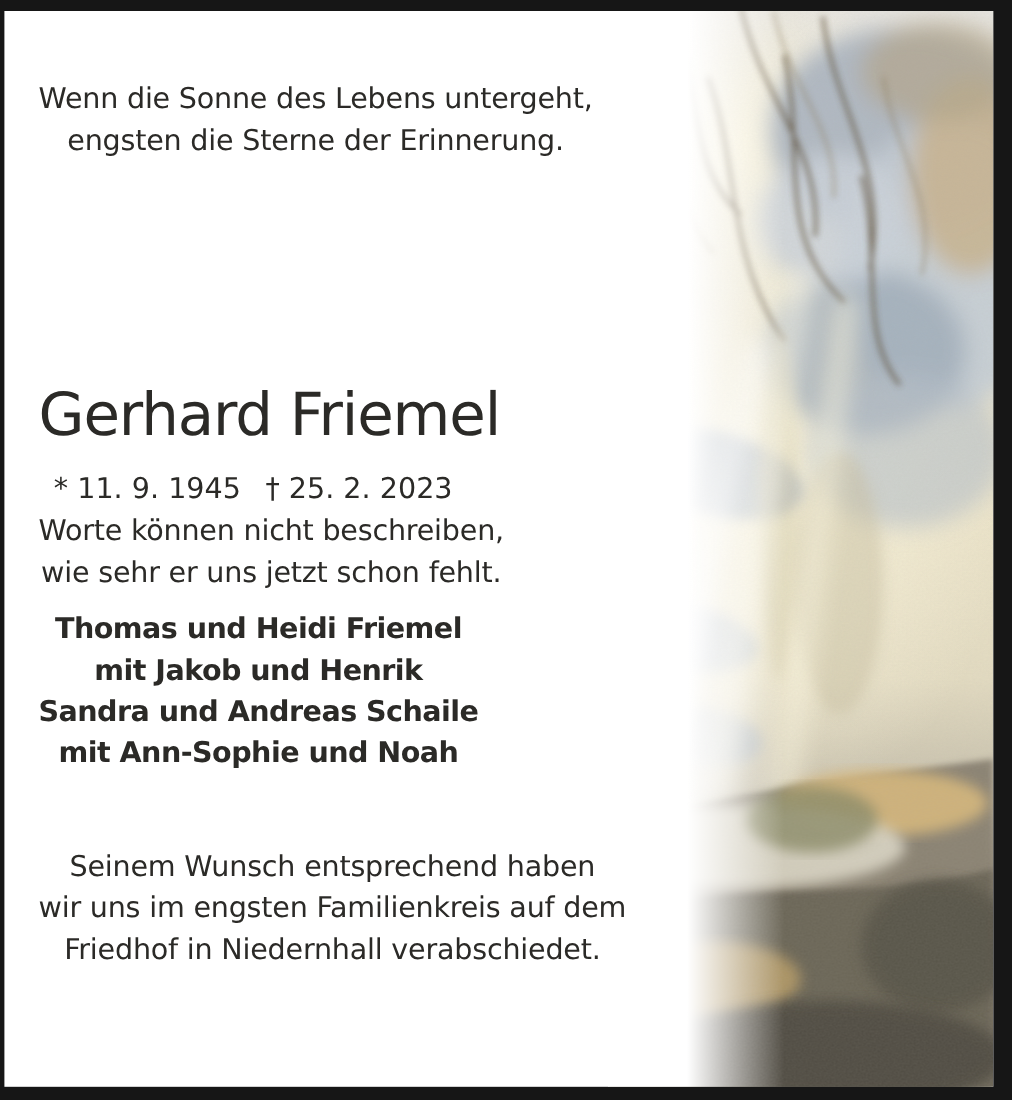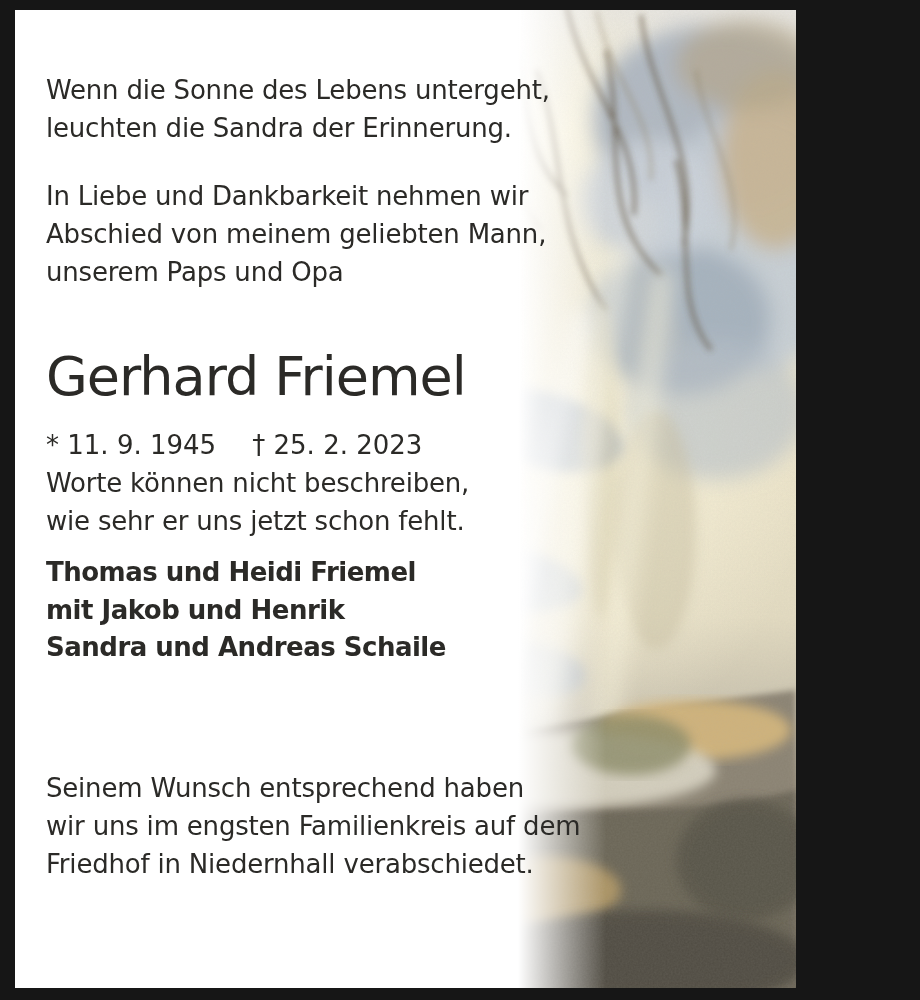--- a/index.html
+++ b/index.html
@@ -4,22 +4,22 @@
 <style>
   html,body{margin:0;padding:0;background:#2b2b2b;}
   .stage{
     position:relative;
     width:920px;height:1000px;
     background:#161616;
     overflow:hidden;
     font-family:"DejaVu Sans","Liberation Sans",sans-serif;
   }
   .card{
-    position:absolute;left:15px;top:10px;width:781px;height:978px;
-    background:#ffffff;overflow:hidden;
+    position:absolute;left:4px;top:10px;width:899px;height:978px;
+    background:#ffffff;overflow:hidden;text-align:center;
   }
   .txt{
     position:absolute;left:31px;color:#2b2a27;
     font-family:"DejaVu Sans","Liberation Sans",sans-serif;
     white-space:nowrap;z-index:3;
   }
   .body-line{display:block;font-size:26px;line-height:38px;letter-spacing:-0.2px;}
   .epigraph{top:61px;}
   .intro{top:167px;}
   .deceased-name{
@@ -136,45 +136,41 @@
         </g>
 
         <rect x="60" y="0" width="290" height="978" filter="url(#grain)" opacity="0.28"></rect>
 
         <rect x="0" y="0" width="160" height="978" fill="url(#fadeL)"></rect>
       </svg>
     </div>
 
     <div class="txt epigraph">
       <span class="body-line">Wenn die Sonne des Lebens untergeht,</span>
-      <span class="body-line">leuchten die Sandra der Erinnerung.</span>
+      <span class="body-line">engsten die Sterne der Erinnerung.</span>
     </div>
 
-    <div class="txt intro">
-      <span class="body-line">In Liebe und Dankbarkeit nehmen wir</span>
-      <span class="body-line">Abschied von meinem geliebten Mann,</span>
-      <span class="body-line">unserem Paps und Opa</span>
-    </div>
 
     <div class="txt deceased-name">Gerhard Friemel</div>
 
     <div class="txt dates">
       <span class="birth">* 11. 9. 1945</span>
       <span class="death">† 25. 2. 2023</span>
     </div>
 
     <div class="txt verse">
       <span class="body-line">Worte können nicht beschreiben,</span>
       <span class="body-line">wie sehr er uns jetzt schon fehlt.</span>
     </div>
 
     <div class="txt family">
       <span class="body-line">Thomas und Heidi Friemel</span>
       <span class="body-line">mit Jakob und Henrik</span>
       <span class="body-line">Sandra und Andreas Schaile</span>
+      <span class="body-line">mit Ann-Sophie und Noah</span>
     </div>
 
     <div class="txt farewell">
       <span class="body-line">Seinem Wunsch entsprechend haben</span>
       <span class="body-line">wir uns im engsten Familienkreis auf dem</span>
       <span class="body-line">Friedhof in Niedernhall verabschiedet.</span>
     </div>
 
 
   </div>

